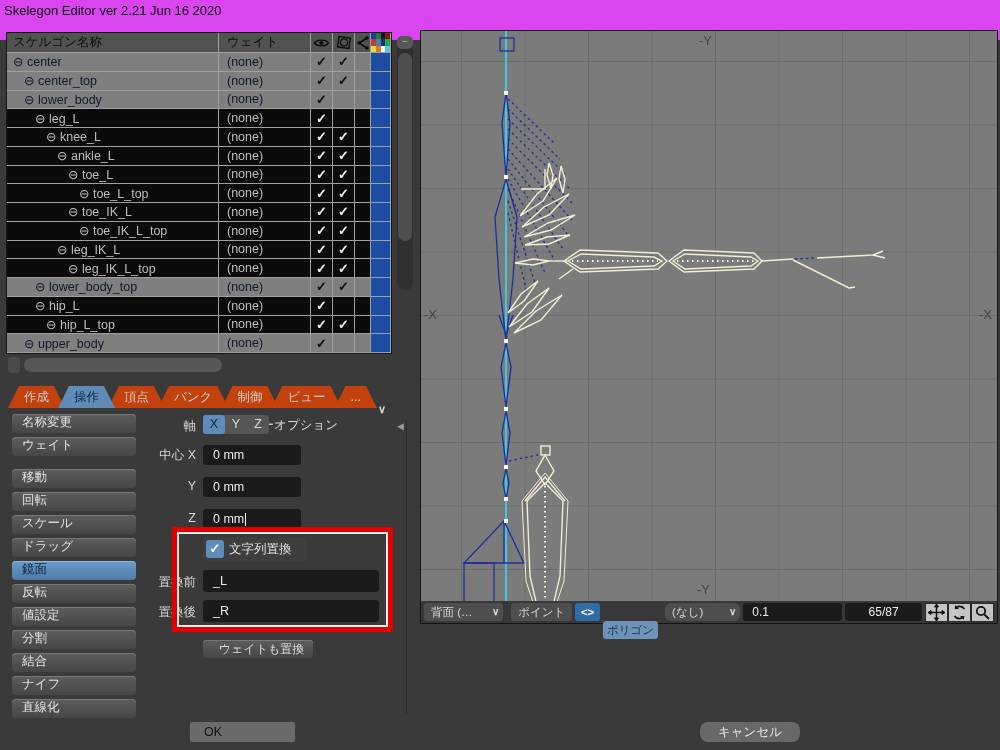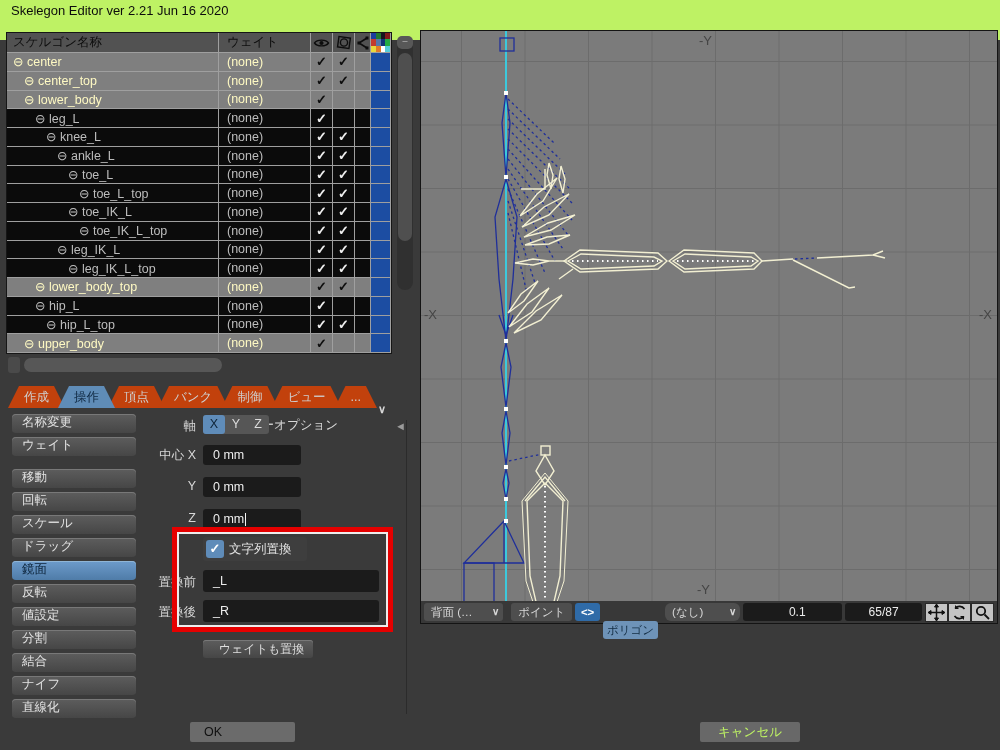--- a/index.html
+++ b/index.html
@@ -1,32 +1,32 @@
 <!DOCTYPE html>
 <html><head>
 <meta charset="utf-8">
 <style>
   * { margin:0; padding:0; box-sizing:border-box; }
   html,body { width:1000px; height:750px; overflow:hidden; }
   body { background:#3a3a3a; font-family:"Liberation Sans", sans-serif; position:relative; }
 
   
-  .titlebar { position:absolute; left:0; top:0; width:1000px; height:40px; background:#bef264;
-    color:#0c0c0c; font-size:13px; line-height:22px; padding-left:11px; }
+  .titlebar { position:absolute; left:0; top:0; width:1000px; height:40px; background:#d946ef;
+    color:#0c0c0c; font-size:13px; line-height:22px; padding-left:4px; }
 
   
   .listpanel { position:absolute; left:6px; top:32px; width:386px; height:322px;
     border:1px solid #161616; background:#0b0b0b; display:grid; grid-template-rows:20px repeat(16,1fr); }
   .lrow { display:grid; grid-template-columns:212px 92px 22px 22px 16px 20px; }
   .lrow .cell { border-right:1px solid #9f9f9f; border-bottom:1px solid #9f9f9f;
     font-size:12.5px; display:flex; align-items:center; overflow:hidden; white-space:nowrap; }
   .lrow.head { background:#525252; }
   .lrow.head .cell { color:#0d0d0d; }
   .lrow.gray { background:#7f7f7f; }
-  .lrow.gray .cell { color:#fef9c3; }
+  .lrow.gray .cell { color:#0f172a; }
   .lrow.dark { background:#0b0b0b; }
   .lrow.dark .cell { color:#bdbdbd; }
   .cell.name { padding-left:6px; }
   .cell.weight { padding-left:8px; }
   .cell.chk { justify-content:center; font-weight:bold; font-size:13px; }
   .lrow.gray .cell.chk { color:#0e0e0e; }
   .lrow.dark .cell.chk { color:#efefef; }
   .cell.swatch { background:#1c4da2; }
   .cell.icon { justify-content:center; }
   .palette { width:100%; height:100%; display:grid; grid-template-columns:repeat(4,1fr); grid-template-rows:repeat(3,1fr); }
@@ -76,22 +76,22 @@
     font-size:12px; line-height:18px; text-align:center;padding-left:7px; }
   .redbox { position:absolute; left:172px; top:527px; width:221px; height:105px; border:5px solid #e50000;
     box-shadow:inset 0 0 0 2px #ededed; pointer-events:none; z-index:9; }
 
   .divider { position:absolute; left:406px; top:420px; width:1px; height:294px; background:#2b2b2b; }
   .collapse { position:absolute; left:395px; top:420px; color:#9a9a9a; font-size:11px; }
 
   
   .okbtn { position:absolute; left:190px; top:722px; width:105px; height:20px; background:#6b6b6b; border-radius:2px;
     color:#101010; font-size:12.5px; line-height:20px; padding-left:14px; }
-  .cancelbtn { position:absolute; left:700px; top:722px; width:100px; height:20px; background:#686868; border-radius:2px;
-    color:#bef264; font-size:12.5px; line-height:20px; text-align:center; }
+  .cancelbtn { position:absolute; left:700px; top:722px; width:100px; height:20px; background:#686868; border-radius:8px;
+    color:#e5e5e5; font-size:12.5px; line-height:20px; text-align:center; }
 
   
   .viewport { position:absolute; left:420px; top:30px; width:578px; height:594px; border:1px solid #141414; background:#7b7b7b; }
   .vgrid { position:absolute; left:0; top:0; width:576px; height:570px; background-color:#7b7b7b;
     background-image:linear-gradient(#6c6c6c 1px, transparent 1px), linear-gradient(90deg,#6c6c6c 1px, transparent 1px);
     background-size:63.5px 63.5px; background-position:40px 30px; overflow:hidden; }
   .axlab { position:absolute; color:#454545; font-size:13px; }
   .vbar { position:absolute; left:0; top:570px; width:576px; height:22px; background:#383838; display:flex;
     align-items:center; padding:0 3px; }
   .vbtn { height:18px; border-radius:3px; background:#4e4e4e; color:#d8d8d8; font-size:11.5px; line-height:18px;
@@ -462,21 +462,21 @@
     </div>
     <div style="width:5px;"></div>
     <div class="vbtn" style="width:62px;">ポイント</div>
     <div class="vbtn blue" style="width:25px;">&lt;&gt;</div>
     <div class="vbtn selblue" style="width:56px;margin-top:36px;">ポリゴン</div>
     <div style="width:4px;"></div>
     <div class="vbtn drop" style="width:76px;border-radius:6px;">
       <span>(なし)</span>
       <span class="chev">∨</span>
     </div>
-    <div class="vfield" style="width:100px;text-align:center;">0.1</div>
+    <div class="vfield" style="width:100px;">0.1</div>
     <div class="vfield" style="width:78px; text-align:center; padding-left:0;">65/87</div>
     <div style="margin-left:auto; display:flex;">
       <div class="ibtn">
         <svg width="17" height="17" viewBox="0 0 17 17" stroke="#111" fill="#111">
             <line x1="8.5" y1="2" x2="8.5" y2="15" stroke-width="1.5"></line>
             <line x1="2" y1="8.5" x2="15" y2="8.5" stroke-width="1.5"></line>
             <path d="M8.5,0 L6.5,3 L10.5,3 Z"></path>
             <path d="M8.5,17 L6.5,14 L10.5,14 Z"></path>
             <path d="M0,8.5 L3,6.5 L3,10.5 Z"></path>
             <path d="M17,8.5 L14,6.5 L14,10.5 Z"></path>

